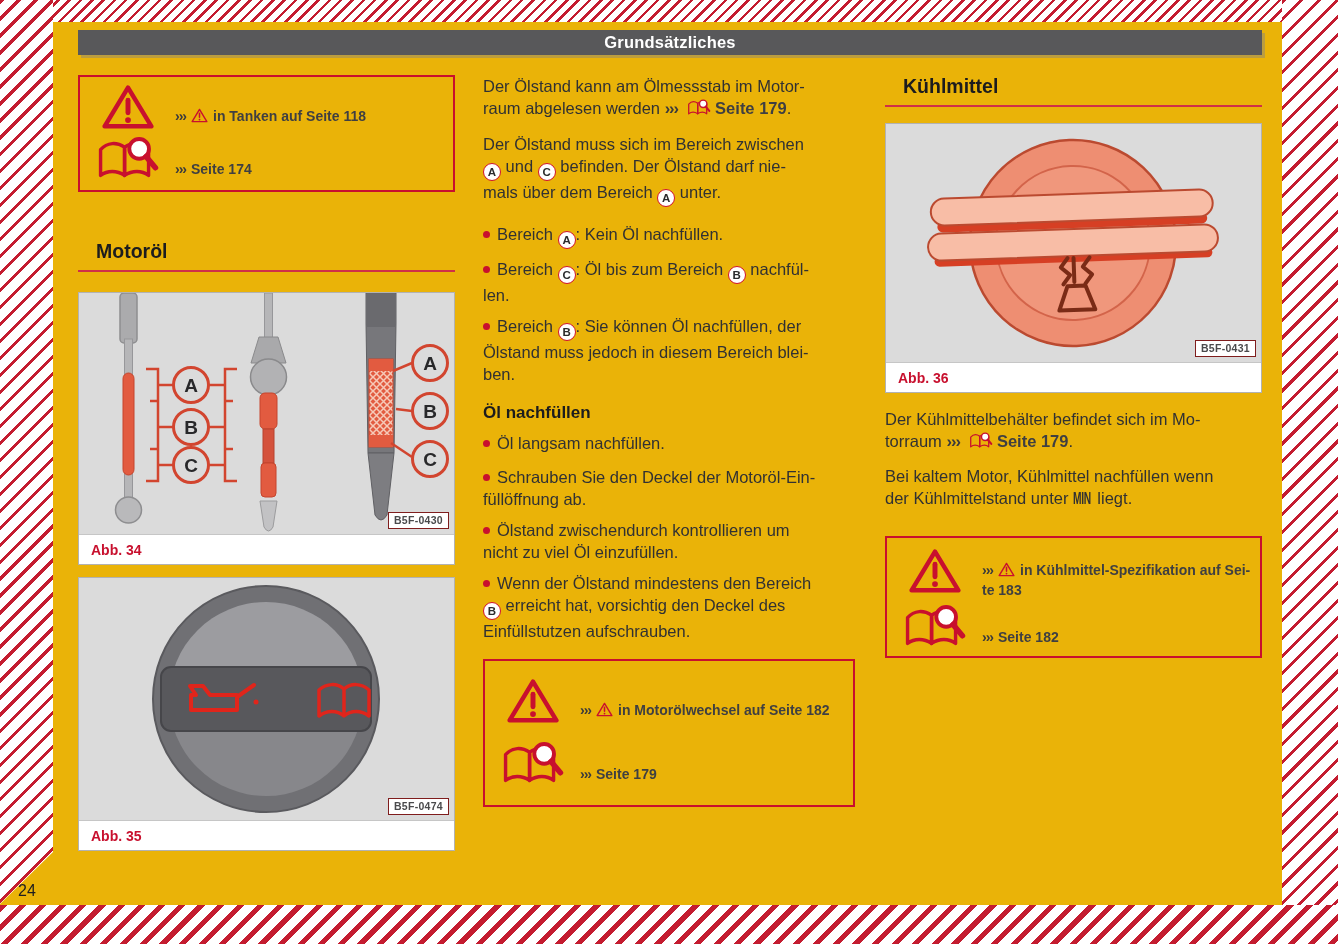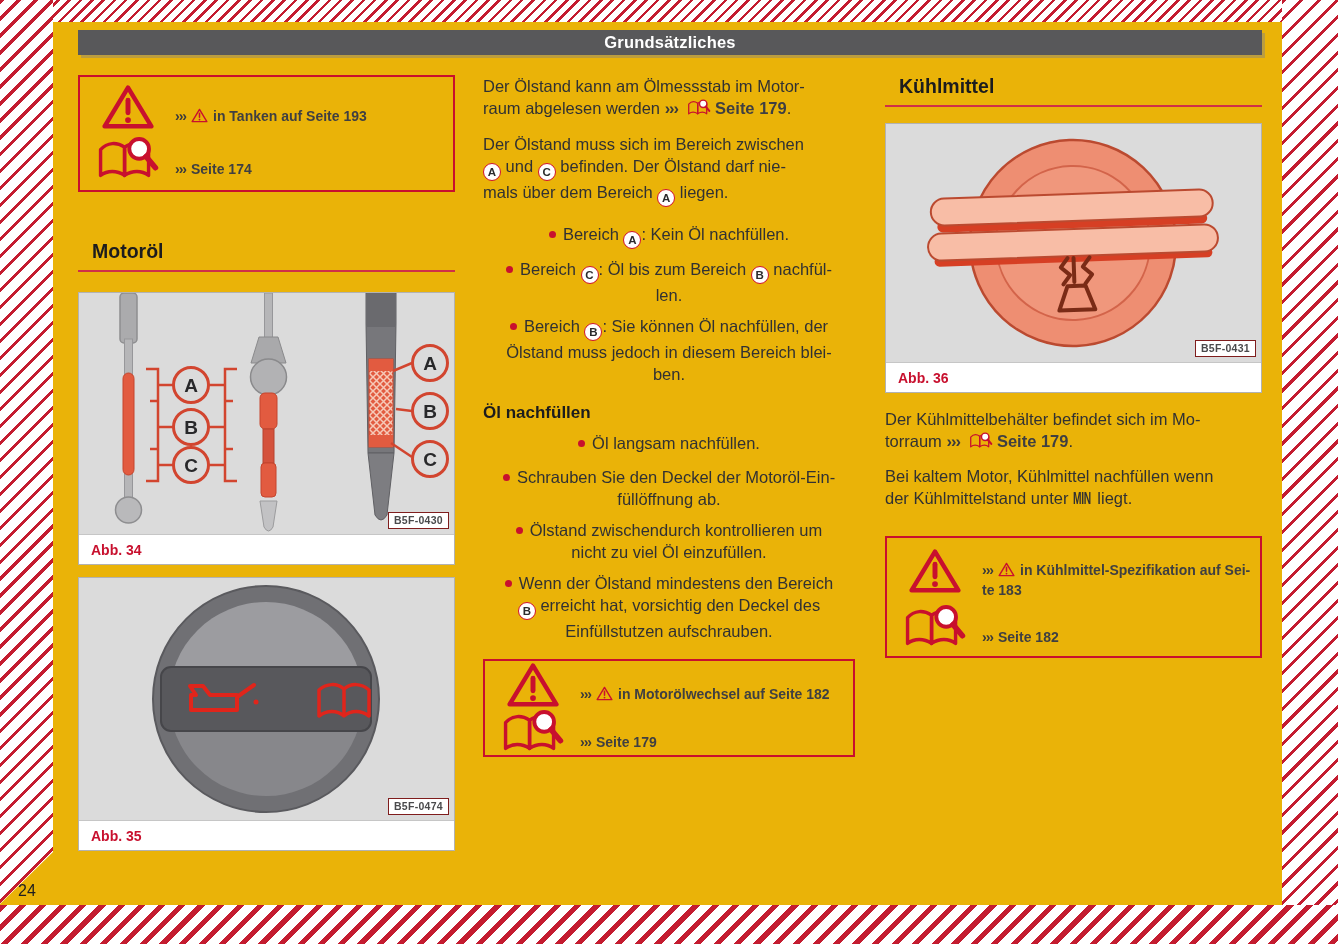--- a/index.html
+++ b/index.html
@@ -31,34 +31,34 @@
   .note-box{border:2px solid #c8102e;display:flex;flex-direction:column;justify-content:space-evenly;box-sizing:border-box;}
   .note-row{display:flex;align-items:center;}
   .note-icon-cell{width:95px;flex:0 0 95px;display:flex;align-items:center;justify-content:center;}
   .note-text{flex:1;padding-right:6px;font-size:14px;font-weight:bold;color:#3f3f42;line-height:1.4;white-space:pre-line;}
   .arr{font-weight:900;letter-spacing:-1px;margin-right:5px;color:#3a3a3d;}
   .inline-tri{color:#c8102e;vertical-align:-2px;margin-right:5px;}
   .inline-book{color:#c8102e;vertical-align:-3px;margin:0 4px;}
 
   
   .section-head{border-bottom:2px solid #cf3048;padding-bottom:7px;}
-  .section-head .txt{display:inline-block;border-left:4px solid #eab308;padding-left:10px;
+  .section-head .txt{display:inline-block;border-left:8px solid #eab308;padding-left:10px;
     font-size:19.5px;font-weight:bold;color:#1c1c1e;line-height:23px;}
 
   
   .figure{background:#fff;border:1px solid #b2b2b2;box-sizing:border-box;}
   .figure-img{position:relative;background:#dbdbdb;border-bottom:1px solid #c6c6c6;}
   .figure-caption{height:29px;display:flex;align-items:center;padding-left:12px;
     color:#c8102e;font-weight:bold;font-size:14px;text-align:right;}
   .fig-code{position:absolute;right:5px;bottom:5px;background:#fff;border:1px solid #7f1d1d;
     color:#4a4a4c;font-size:10.5px;font-weight:bold;padding:0 5px;line-height:15px;letter-spacing:.3px;}
 
   
   .para{font-size:16.5px;line-height:22px;color:#313133;white-space:pre-line;margin:0;}
-  .bullet{font-size:16.5px;line-height:22px;color:#313133;white-space:pre-line;margin:0;text-align:center;}
+  .bullet{font-size:16.5px;line-height:22px;color:#313133;white-space:pre-line;margin:0;}
   .dot{display:inline-block;width:7px;height:7px;border-radius:50%;background:#c8102e;margin-right:7px;vertical-align:2px;}
   .bold-link{font-weight:bold;color:#3f3f42;}
   .subhead{font-size:17px;font-weight:bold;color:#1c1c1e;margin:0;}
   .badge{display:inline-flex;width:18px;height:18px;border:1.7px solid #d0112b;border-radius:50%;
     align-items:center;justify-content:center;font-size:11.5px;font-weight:bold;color:#2b2b2d;
     background:#fff;vertical-align:-4px;box-sizing:border-box;}
   .min{font-weight:900;display:inline-block;transform:scaleX(.62);transform-origin:left center;
     letter-spacing:-.5px;margin-right:-9px;}
 
   .page-number{position:absolute;left:18px;top:882px;font-size:16px;color:#1e1e20;}
@@ -100,21 +100,21 @@
     <div class="note-box" style="height:117px;">
       <div class="note-row">
         <div class="note-icon-cell">
           <svg width="54" height="48" viewBox="0 0 60 53" style="color:#c8102e">
               <use href="#sym-warn-tri"></use>
             </svg>
         </div>
         <div class="note-text">
           <span class="arr">›››</span><svg class="inline inline-tri" width="17" height="15" viewBox="0 0 60 53">
               <use href="#sym-warn-tri"></use>
-            </svg><span>in Tanken auf Seite 193</span>
+            </svg><span>in Tanken auf Seite 118</span>
         </div>
       </div>
       <div class="note-row">
         <div class="note-icon-cell">
           <svg width="64" height="48" viewBox="0 0 74 56" style="color:#c8102e">
               <use href="#sym-book-mag"></use>
             </svg>
         </div>
         <div class="note-text">
           <span class="arr">›››</span><span>Seite 174</span>
@@ -230,21 +230,21 @@
 
   <div class="col col-mid">
 
     <p class="para"><span>Der Ölstand kann am Ölmessstab im Motor-
 raum abgelesen werden </span><span class="arr">›››</span><svg class="inline inline-book" width="24" height="18" viewBox="0 0 74 56">
           <use href="#sym-book-mag"></use>
         </svg><span class="bold-link">Seite 179</span><span>.</span></p>
 
     <p class="para" style="margin-top:14px;"><span>Der Ölstand muss sich im Bereich zwischen
 </span><span class="badge">A</span><span> und </span><span class="badge">C</span><span> befinden. Der Ölstand darf nie-
-mals über dem Bereich </span><span class="badge">A</span><span> liegen.</span></p>
+mals über dem Bereich </span><span class="badge">A</span><span> unter.</span></p>
 
     <p class="bullet" style="margin-top:16px;"><span class="dot"></span><span>Bereich </span><span class="badge">A</span><span>: Kein Öl nachfüllen.</span></p>
 
     <p class="bullet" style="margin-top:9px;"><span class="dot"></span><span>Bereich </span><span class="badge">C</span><span>: Öl bis zum Bereich </span><span class="badge">B</span><span> nachfül-
 len.</span></p>
 
     <p class="bullet" style="margin-top:9px;"><span class="dot"></span><span>Bereich </span><span class="badge">B</span><span>: Sie können Öl nachfüllen, der
 Ölstand muss jedoch in diesem Bereich blei-
 ben.</span></p>
 
@@ -252,21 +252,21 @@
 
     <p class="bullet" style="margin-top:9px;"><span class="dot"></span><span>Öl langsam nachfüllen.</span></p>
     <p class="bullet" style="margin-top:12px;"><span class="dot"></span><span>Schrauben Sie den Deckel der Motoröl-Ein-
 füllöffnung ab.</span></p>
     <p class="bullet" style="margin-top:9px;"><span class="dot"></span><span>Ölstand zwischendurch kontrollieren um
 nicht zu viel Öl einzufüllen.</span></p>
     <p class="bullet" style="margin-top:9px;"><span class="dot"></span><span>Wenn der Ölstand mindestens den Bereich
 </span><span class="badge">B</span><span> erreicht hat, vorsichtig den Deckel des
 Einfüllstutzen aufschrauben.</span></p>
 
-    <div class="note-box" style="height:98px;margin-top:17px;">
+    <div class="note-box" style="height:148px;margin-top:17px;">
       <div class="note-row">
         <div class="note-icon-cell">
           <svg width="54" height="48" viewBox="0 0 60 53" style="color:#c8102e">
               <use href="#sym-warn-tri"></use>
             </svg>
         </div>
         <div class="note-text">
           <span class="arr">›››</span><svg class="inline inline-tri" width="17" height="15" viewBox="0 0 60 53">
               <use href="#sym-warn-tri"></use>
             </svg><span>in Motorölwechsel auf Seite 182</span>

